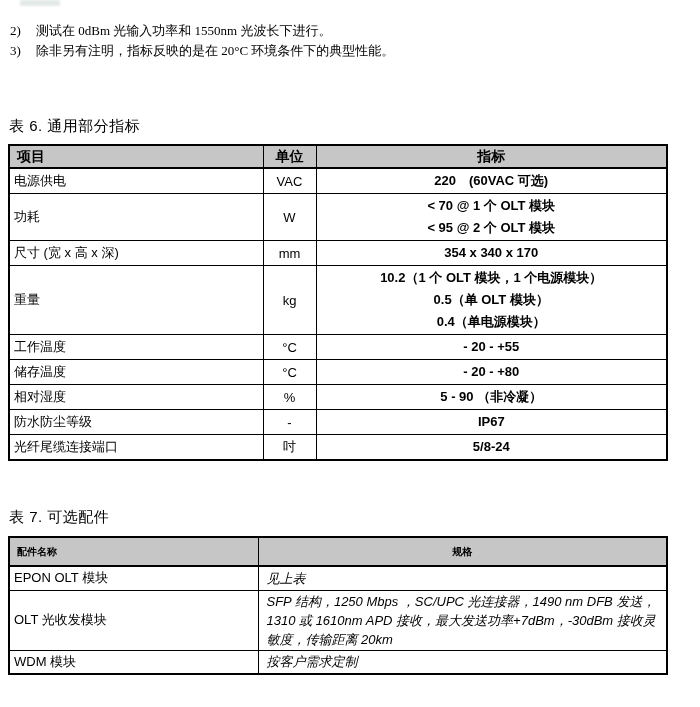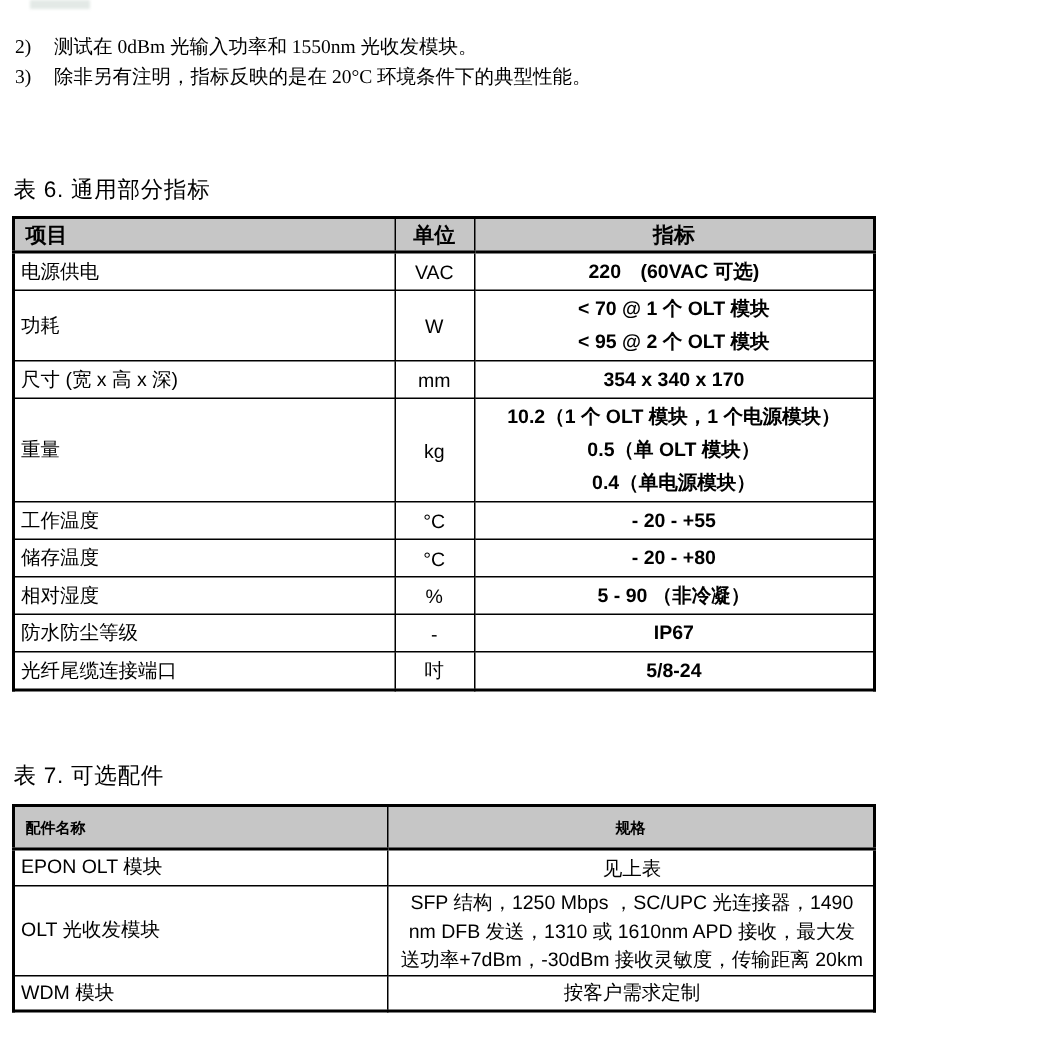--- a/index.html
+++ b/index.html
@@ -36,21 +36,21 @@
     position: absolute; left: 9px;
     font-size: 15px; letter-spacing: 0.5px;
     font-family: Liberation Sans, sans-serif;
   }
   .tbl-title.t6 { top: 117px; }
   .tbl-title.t7 { top: 508px; }
 
   
   table.spec {
     position: absolute; left: 8px;
-    width: 576px;
+    width: 660px;
     border-collapse: collapse;
     table-layout: fixed;
     border: 2px solid #000;
     font-size: 13px;
     background: #fff;
   }
   table.t6 { top: 144px; }
   table.t7 { top: 536px; }
   table.spec th, table.spec td {
     border: 1px solid #000;
@@ -62,36 +62,36 @@
     font-weight: bold;
     font-size: 14px;
     text-align: center;
     border-bottom: 2px solid #000;
   }
   table.spec th.h-item { text-align: left; padding-left: 7px; }
   td.item { text-align: left; padding-left: 7px; }
   td.unit { text-align: center; }
   td.spec-val { text-align: center; font-weight: bold; line-height: 22px; }
   table.t7 td.spec-val {
-    text-align: center; font-weight: normal;
-    padding-left: 8px; padding-right: 6px; line-height: 19px;
+    text-align: left; font-weight: normal;
+    padding-left: 8px; padding-right: 6px; line-height: 19px; font-style: italic;
   }
   table.t7 th { font-size: 10px; }
 </style>
 </head>
 <body>
 
 <div class="page">
 
   <div class="artifact"></div>
 
   <div class="notes">
     <div class="note">
       <span class="note-num">2)</span>
-      <span class="note-text">测试在 0dBm 光输入功率和 1550nm 光收发模块。</span>
+      <span class="note-text">测试在 0dBm 光输入功率和 1550nm 光波长下进行。</span>
     </div>
     <div class="note">
       <span class="note-num">3)</span>
       <span class="note-text">除非另有注明，指标反映的是在 20°C 环境条件下的典型性能。</span>
     </div>
   </div>
 
   <div class="tbl-title t6">表 6. 通用部分指标</div>
 
   <table class="spec t6">

